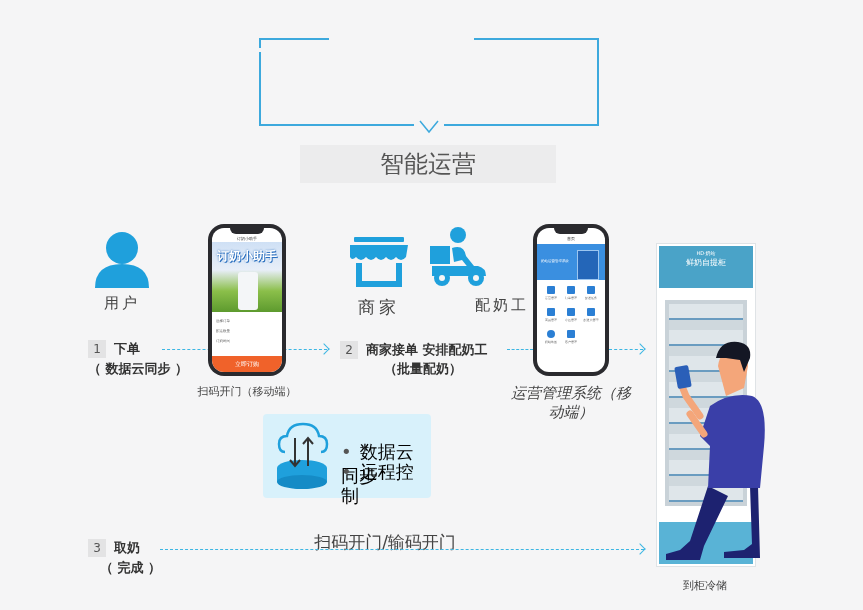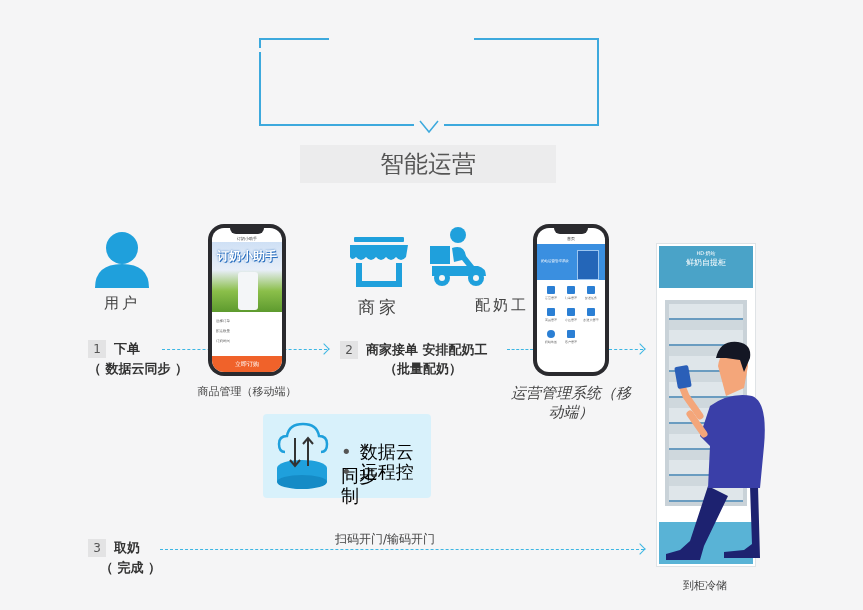--- a/index.html
+++ b/index.html
@@ -83,21 +83,21 @@
       <div style="position:absolute;left:26px;top:30px;width:20px;height:38px;background:#f4f6f8;border-radius:3px;"></div>
     </div>
     <div style="position:absolute;top:88px;left:4px;right:4px;font-size:3.5px;color:#666;line-height:10px;">
       <div>选择订单</div>
       <div>配送数量</div>
       <div>订奶时间</div>
     </div>
     <div style="position:absolute;bottom:0;left:0;right:0;height:16px;background:#f0622a;color:#fff;font-size:6px;text-align:center;line-height:16px;">立即订购</div>
   </div>
 </div>
-<div class="abs label" style="left:190px;top:384px;width:114px;font-size:11px;">商品管理（移动端）</div>
+<div class="abs label" style="left:190px;top:384px;width:114px;font-size:11px;">扫码开门（移动端）</div>
 
 <svg class="abs" style="left:350px;top:237px" width="58" height="50">
   <rect x="4" y="0" width="50" height="5" rx="1" fill="#1fa0dc"></rect>
   <path d="M0,8 H58 L56,20 Q51,26 46,20 Q41,26 36,20 Q31,26 26,20 Q21,26 16,20 Q11,26 6,20 Q2,24 0,20 Z" fill="#1fa0dc"></path>
   <path d="M6,26 V50 H52 V26 H46 V44 H12 V26 Z" fill="#1fa0dc"></path>
 </svg>
 <svg class="abs" style="left:428px;top:226px" width="60" height="62">
   <circle cx="30" cy="9" r="8" fill="#1fa0dc"></circle>
   <rect x="2" y="20" width="20" height="18" fill="#1fa0dc"></rect>
   <path d="M24,22 Q36,18 38,30 L46,40 L42,44 L34,34 L26,36 Z" fill="#1fa0dc"></path>
@@ -150,21 +150,21 @@
     <path d="M33,44 V16 M28,22 L33,16 L38,22" fill="none" stroke="#333" stroke-width="2"></path>
   </svg>
   <div class="abs bullet" style="left:78px;top:26px;">数据云同步</div>
   <div class="abs bullet" style="left:78px;top:46px;">远程控制</div>
 </div>
 
 <div class="abs" style="left:88px;top:537px;">
   <span class="step-num">3</span><span class="step-title">取奶</span>
 </div>
 <div class="abs step-title" style="left:100px;top:559px;">（ 完成 ）</div>
-<div class="abs label" style="left:300px;top:531px;width:170px;font-size:12px;">扫码开门/输码开门</div>
+<div class="abs label" style="left:300px;top:531px;width:170px;font-size:17px;">扫码开门/输码开门</div>
 <div class="abs dash" style="left:160px;top:549px;width:484px;"></div>
 <div class="abs arrowhead" style="left:636px;top:545px;"></div>
 
 <div class="abs fridge">
   <div class="fridge-top">
     <div style="text-align:center;font-size:5px;color:#fff;margin-top:4px;">HD·奶站</div>
     <div style="text-align:center;font-size:8px;color:#fff;margin-top:1px;">鲜奶自提柜</div>
   </div>
   <div class="fridge-glass">
     <div style="position:absolute;inset:4px;background:repeating-linear-gradient(#dfe6ea 0 14px,#6a9cc0 14px 16px,#cfd8dd 16px 26px);"></div>

